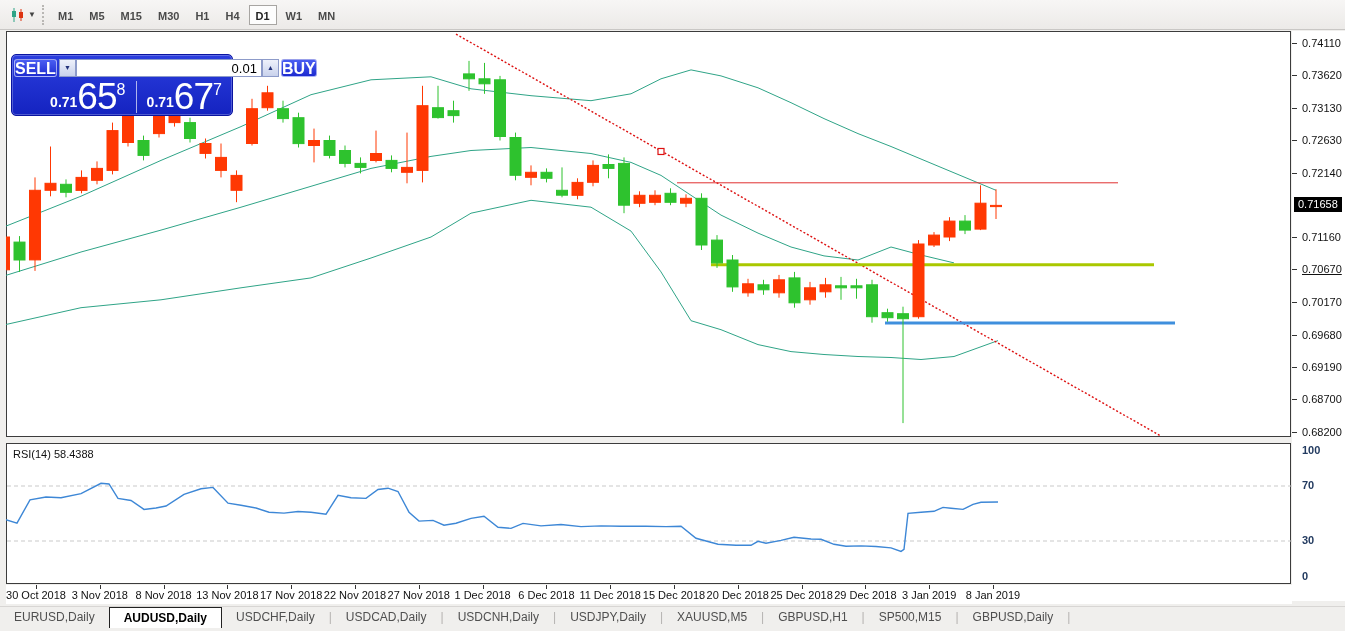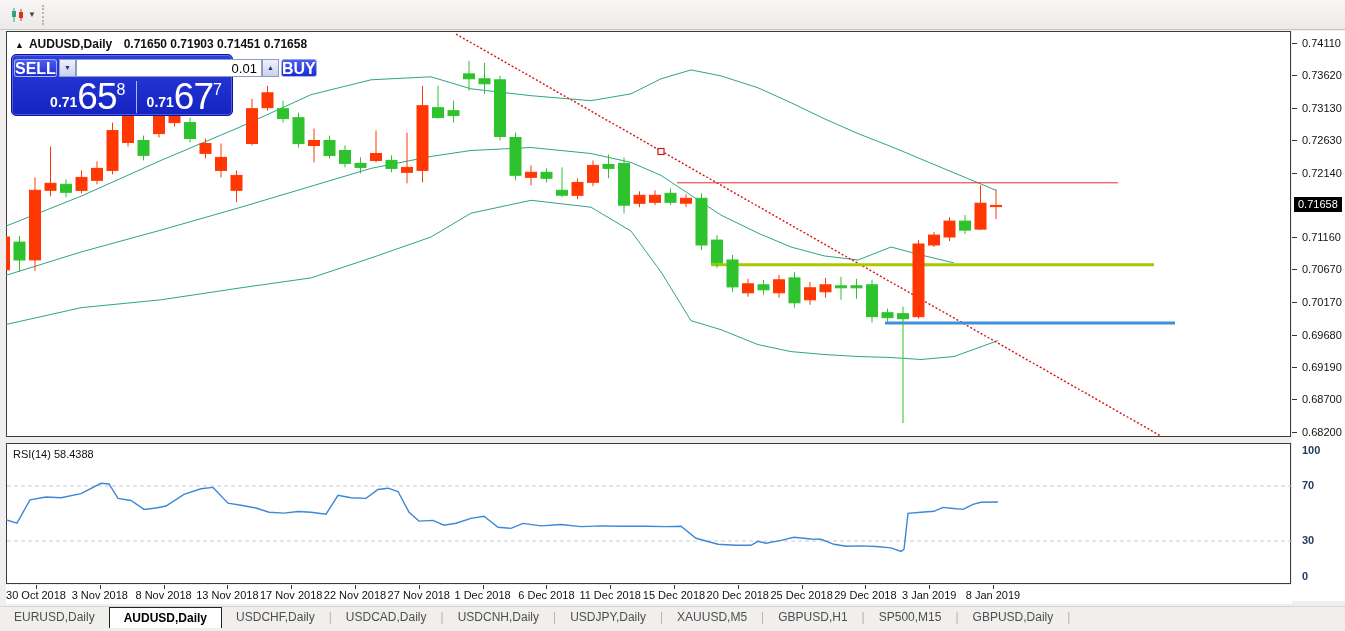--- a/index.html
+++ b/index.html
@@ -73,20 +73,31 @@
     <div class="tool-icon">
       <svg width="16" height="16" viewBox="0 0 16 16">
         <line x1="4" y1="1" x2="4" y2="15" stroke="#2fa487" stroke-width="1"></line>
         <rect x="2" y="4" width="4" height="6" fill="#2fa487"></rect>
         <line x1="11" y1="2" x2="11" y2="14" stroke="#dd3311" stroke-width="1"></line>
         <rect x="9" y="5" width="4" height="6" fill="#dd3311"></rect>
       </svg>
       <span class="caret">▼</span>
     </div>
     <div class="grip"></div>
+    <div style="display:flex" id="tf-buttons">
+        <div class="tf-btn">M1</div>
+        <div class="tf-btn">M5</div>
+        <div class="tf-btn">M15</div>
+        <div class="tf-btn">M30</div>
+        <div class="tf-btn">H1</div>
+        <div class="tf-btn">H4</div>
+        <div class="tf-btn active">D1</div>
+        <div class="tf-btn">W1</div>
+        <div class="tf-btn">MN</div>
+      </div>
   </div>
 
   <div class="chart-pane">
     <svg id="main-svg" width="1287" height="408" viewBox="5 30 1287 408">
         <polyline points="0,227.1 80,195.2 160,159.4 240,125.6 310,93.7 370,78.8 430,75.8 470,87.8 530,94.7 590,99.7 630,92.8 660,77.8 690,68.9 720,74.9 757,86.8 790,101.7 823,117.6 857,132.6 890,145.5 940,166.4 995,189.3" fill="none" stroke="#2fa487" stroke-width="1"></polyline>
         <polyline points="0,275.9 80,251.0 160,229.1 240,206.2 310,185.3 370,167.4 430,155.4 470,149.5 530,146.5 590,152.5 630,161.4 660,174.4 690,194.3 720,214.1 757,232.1 790,246.0 823,254.9 857,259.0 890,246.0 920,254.0 953,261.9" fill="none" stroke="#2fa487" stroke-width="1"></polyline>
         <polyline points="0,324.6 80,306.7 160,298.8 240,286.8 310,276.9 370,257.0 430,236.0 470,212.2 530,199.3 590,206.2 630,230.1 660,270.9 690,319.7 720,328.7 757,343.6 790,350.6 823,353.5 857,355.5 890,356.5 920,358.5 953,355.5 997,339.6" fill="none" stroke="#2fa487" stroke-width="1"></polyline>
         <line x1="455" y1="33.1" x2="1160" y2="435.1" stroke="#dd1111" stroke-width="1.4" stroke-dasharray="2 2"></line>
         <rect x="657" y="147.4837096031064" width="6" height="6" fill="#fff" stroke="#dd1111" stroke-width="1.2"></rect>
         <line x1="676" y1="181.8" x2="1117" y2="181.8" stroke="#e03030" stroke-width="1"></line>
@@ -216,24 +227,20 @@
         <rect x="927.5" y="234.1" width="11" height="9.9" fill="#ff3803" stroke="#ff3803"></rect>
         <line x1="948.5" y1="216.2" x2="948.5" y2="240.1" stroke="#ff3803" stroke-width="1"></line>
         <rect x="943" y="220.1" width="11" height="15.9" fill="#ff3803" stroke="#ff3803"></rect>
         <line x1="964" y1="214.1" x2="964" y2="233.1" stroke="#2ec22e" stroke-width="1"></line>
         <rect x="958.5" y="220.1" width="11" height="9.0" fill="#2ec22e" stroke="#2ec22e"></rect>
         <line x1="979.5" y1="184.3" x2="979.5" y2="229.1" stroke="#ff3803" stroke-width="1"></line>
         <rect x="974" y="202.2" width="11" height="25.9" fill="#ff3803" stroke="#ff3803"></rect>
         <line x1="995" y1="188.3" x2="995" y2="218.0" stroke="#ff3803" stroke-width="1"></line>
         <rect x="989.5" y="204.4" width="11" height="1.2" fill="#ff3803" stroke="#ff3803"></rect>
       </svg>
-    <div class="chart-title">
-      <span class="arrow">▲</span><span>AUDUSD,Daily</span>
-      <span style="margin-left:8px;font-weight:700;">0.71650 0.71903 0.71451 0.71658</span>
-    </div>
 
     <div class="trade-panel">
       <div class="tp-row1">
         <div class="tp-btn">SELL</div>
         <div class="stepper">
           <div class="step-btn">▼</div>
           <input class="vol-field" readonly="" value="0.01" style="">
           <div class="step-btn">▲</div>
         </div>
         <div class="tp-btn">BUY</div>
@@ -270,21 +277,21 @@
       <div class="ptick" style="top: 38.2517px;">0.73620</div>
       <div class="ptick-mark" style="top: 76.5034px;"></div>
       <div class="ptick" style="top: 70.5034px; text-align: center;">0.73130</div>
       <div class="ptick-mark" style="top: 109.413px;"></div>
       <div class="ptick" style="top: 103.413px;">0.72630</div>
       <div class="ptick-mark" style="top: 141.665px;"></div>
       <div class="ptick" style="top: 135.665px;">0.72140</div>
       <div class="ptick-mark" style="top: 206.168px;"></div>
       <div class="ptick" style="top: 200.168px;">0.71160</div>
       <div class="ptick-mark" style="top: 238.42px;"></div>
-      <div class="ptick" style="top: 232.42px;">0.70670</div>
+      <div class="ptick" style="top: 232.42px; text-decoration: underline;">0.70670</div>
       <div class="ptick-mark" style="top: 271.33px;"></div>
       <div class="ptick" style="top: 265.33px;">0.70170</div>
       <div class="ptick-mark" style="top: 303.582px;"></div>
       <div class="ptick" style="top: 297.582px;">0.69680</div>
       <div class="ptick-mark" style="top: 335.833px;"></div>
       <div class="ptick" style="top: 329.833px;">0.69190</div>
       <div class="ptick-mark" style="top: 368.085px;"></div>
       <div class="ptick" style="top: 362.085px;">0.68700</div>
       <div class="ptick-mark" style="top: 400.995px;"></div>
       <div class="ptick" style="top: 394.995px;">0.68200</div>

